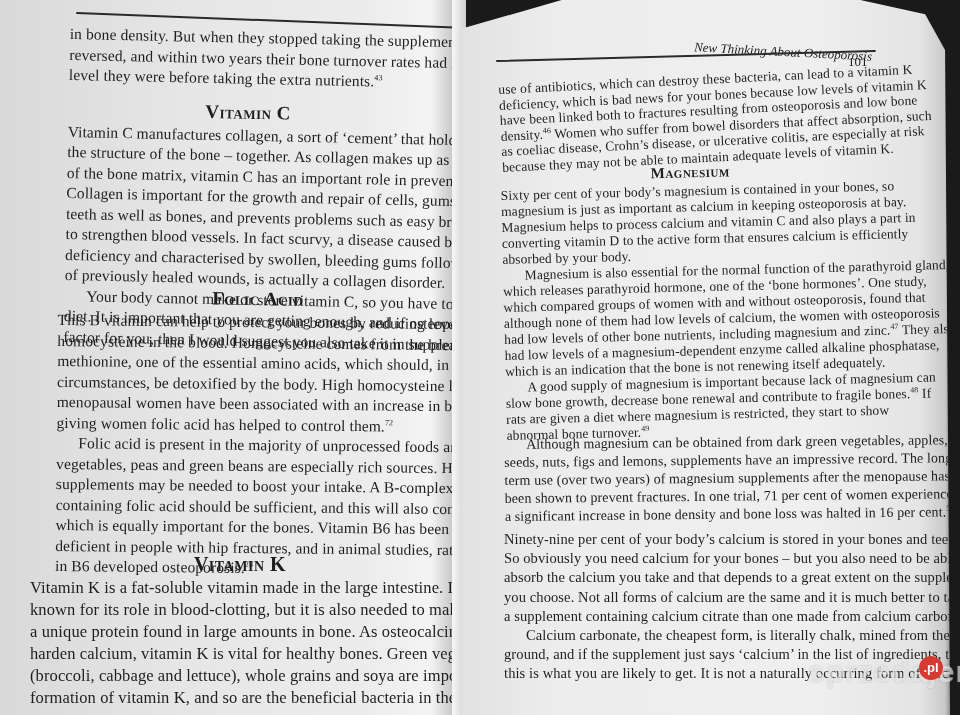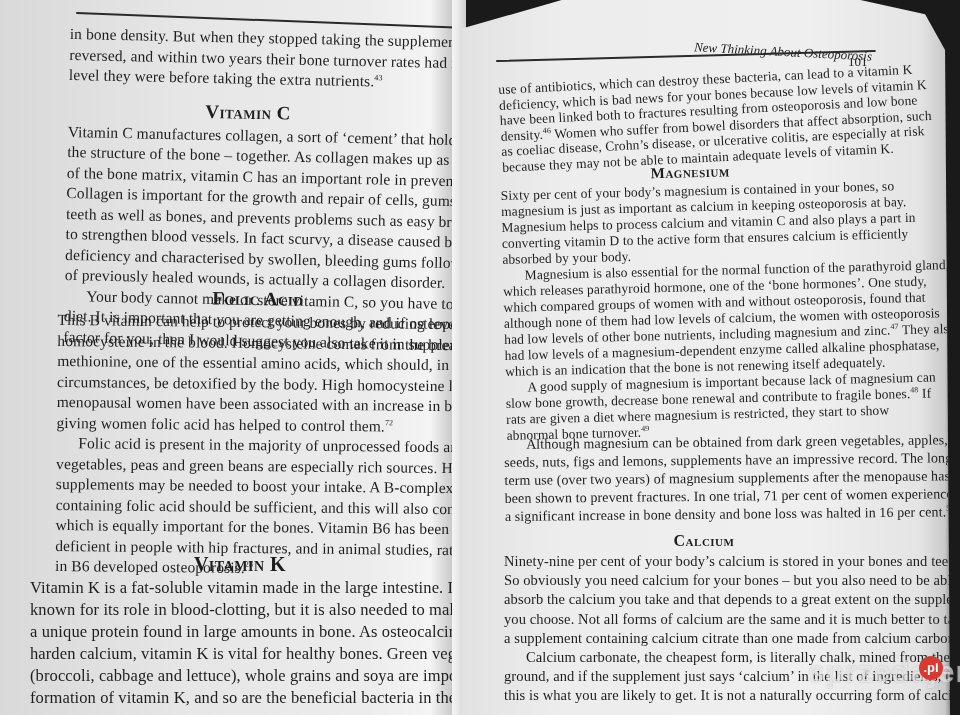--- a/index.html
+++ b/index.html
@@ -150,21 +150,20 @@
 
     <div class="text-block" style="left:42px; top:436px; transform:rotate(-0.6deg); transform-origin:left top;">
       <div class="line indent" style="font-size:14px; line-height:18px;">Although magnesium can be obtained from dark green vegetables, apples,</div>
       <div class="line" style="font-size:14px; line-height:18px;">seeds, nuts, figs and lemons, supplements have an impressive record. The long-</div>
       <div class="line" style="font-size:14px; line-height:18px;">term use (over two years) of magnesium supplements after the menopause has</div>
       <div class="line" style="font-size:14px; line-height:18px;">been shown to prevent fractures. In one trial, 71 per cent of women experienced</div>
       <div class="line" style="font-size:14px; line-height:18px;"><span>a significant increase in bone density and bone loss was halted in 16 per cent.</span><sup>50</sup></div>
     </div>
 
     <div class="text-block" style="left:42px; top:530px;">
-      <div class="heading" style="width:400px; font-size:16px; line-height:22px;">Calcium</div>
       <div class="line" style="font-size:14.5px; line-height:19.2px;">Ninety-nine per cent of your body’s calcium is stored in your bones and teeth.</div>
       <div class="line" style="font-size:14.5px; line-height:19.2px;">So obviously you need calcium for your bones – but you also need to be able to</div>
       <div class="line" style="font-size:14.5px; line-height:19.2px;">absorb the calcium you take and that depends to a great extent on the supplement</div>
       <div class="line" style="font-size:14.5px; line-height:19.2px;">you choose. Not all forms of calcium are the same and it is much better to take</div>
       <div class="line" style="font-size:14.5px; line-height:19.2px;">a supplement containing calcium citrate than one made from calcium carbonate.</div>
       <div class="line indent" style="font-size:14.5px; line-height:19.2px;">Calcium carbonate, the cheapest form, is literally chalk, mined from the</div>
       <div class="line" style="font-size:14.5px; line-height:19.2px;">ground, and if the supplement just says ‘calcium’ in the list of ingredients, then</div>
       <div class="line" style="font-size:14.5px; line-height:19.2px;">this is what you are likely to get. It is not a naturally occurring form of calcium,</div>
     </div>
   </div>

